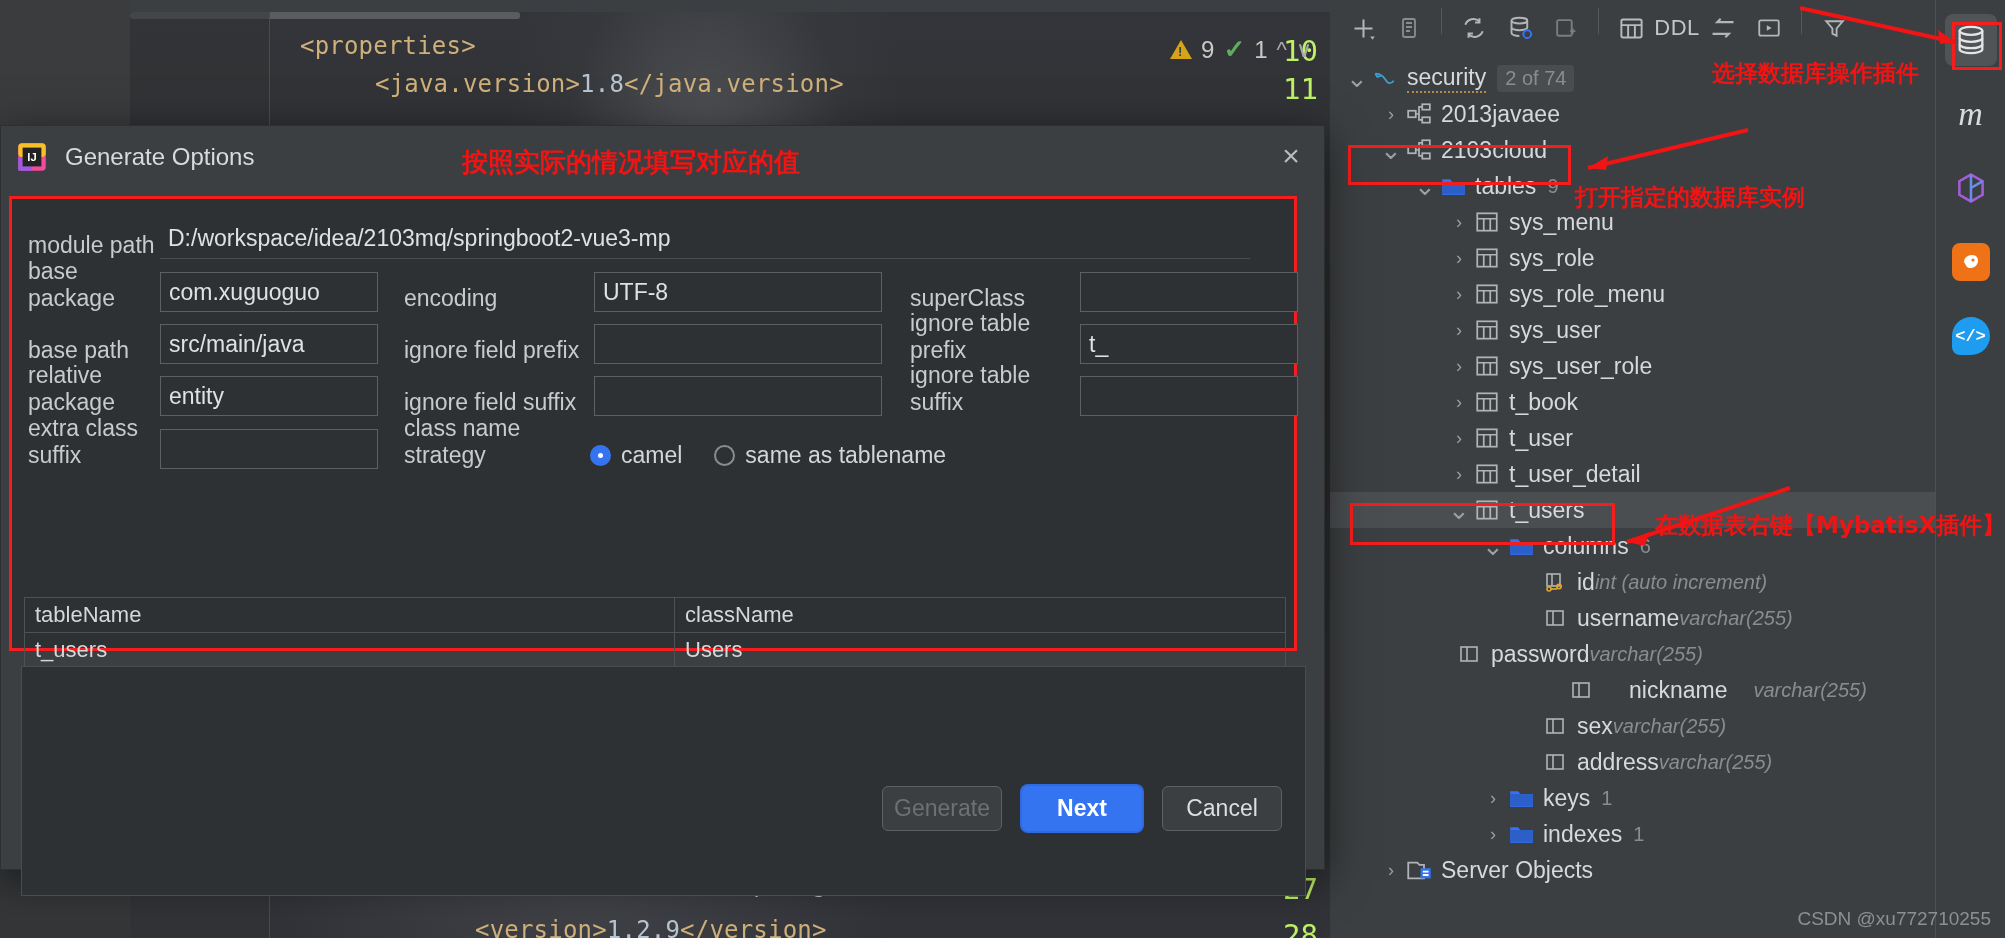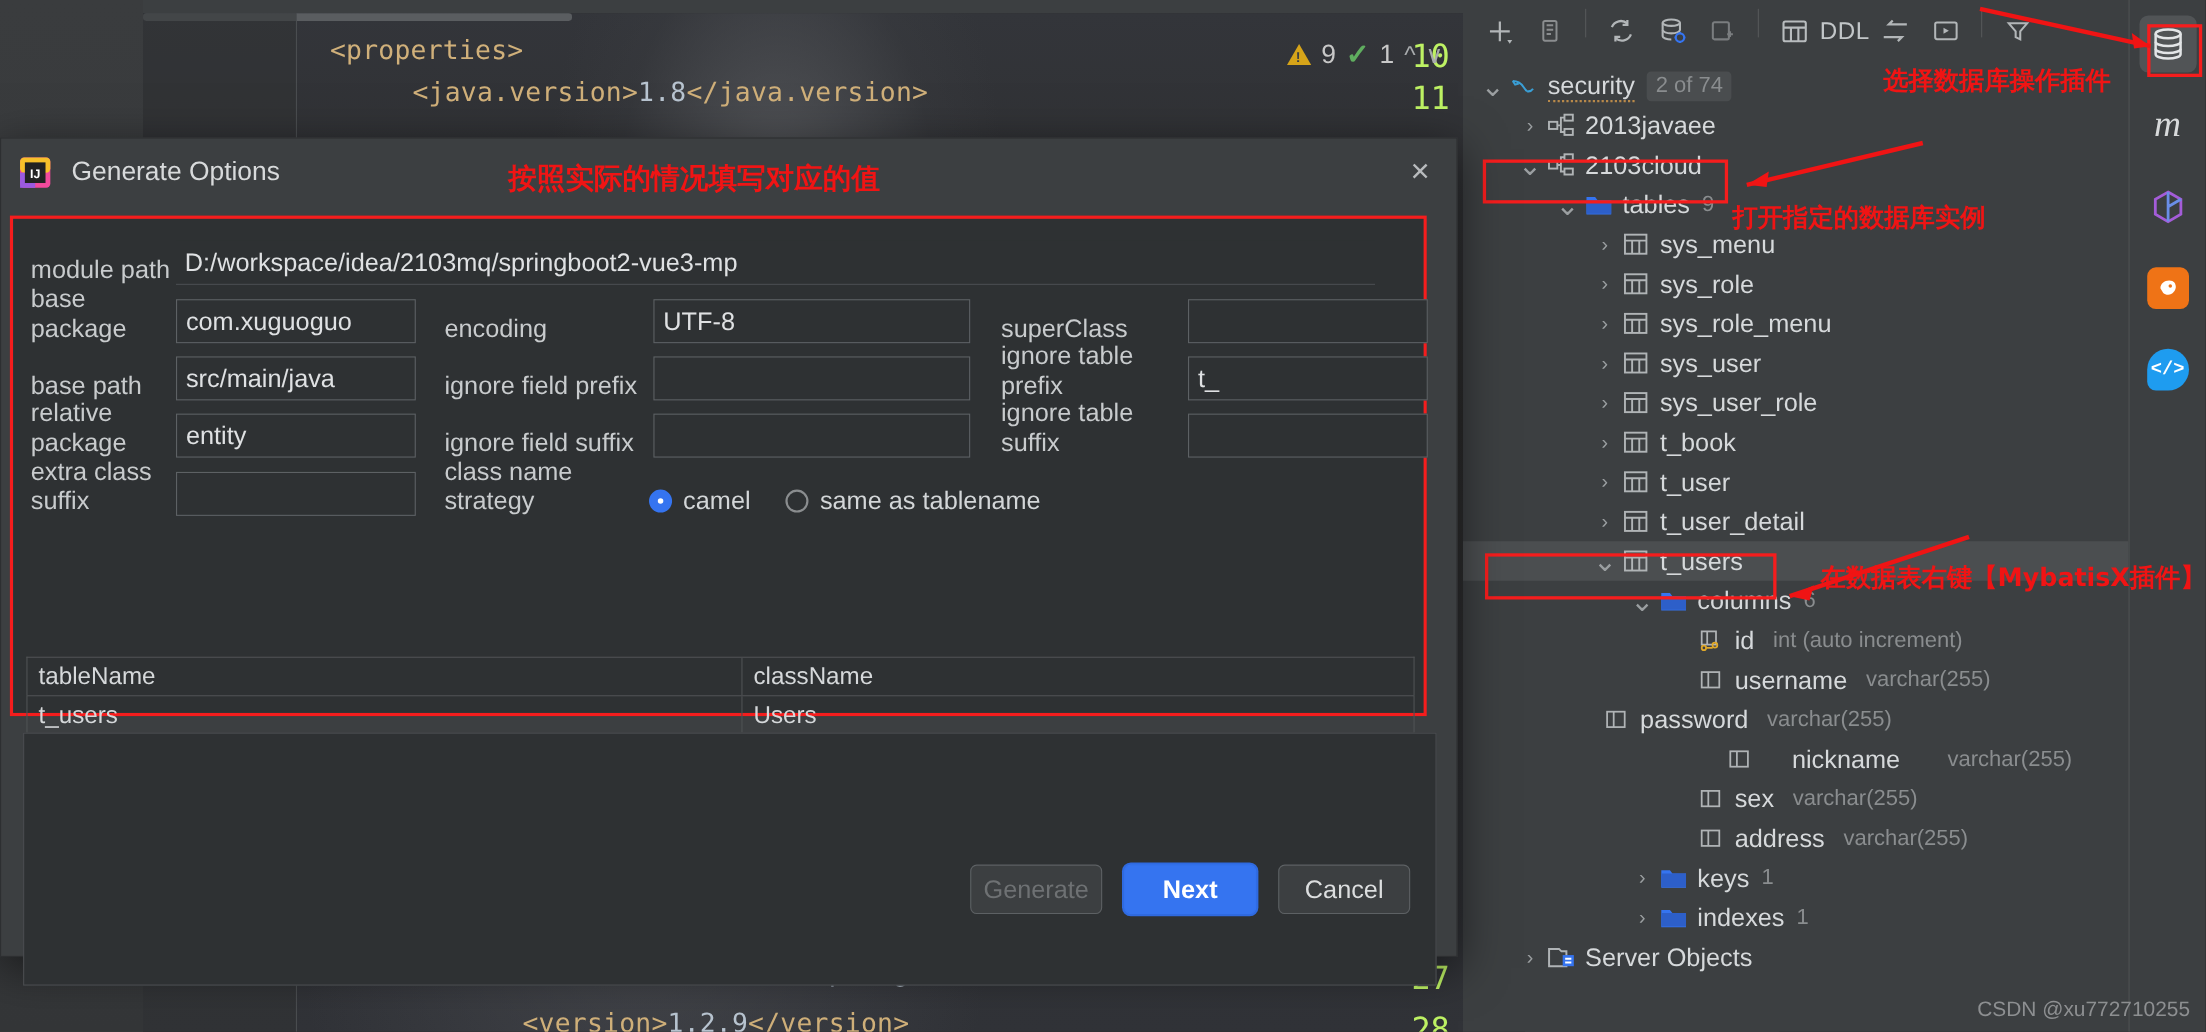--- a/index.html
+++ b/index.html
@@ -94,21 +94,21 @@
   }
   .tn {
     position: relative; height: 36px; display: flex; align-items: center;
     white-space: nowrap;
   }
   .tn.sel { background: #4b4e50; }
   .tw { width: 26px; display: inline-flex; justify-content: center; color: #9b9fa1; font-size: 18px; }
   .ticon { width: 30px; display: inline-flex; justify-content: center; align-items: center; margin-right: 7px; }
   .tlabel { color: #d6d9db; }
   .tbadge { color: #8a8d8f; font-size: 20px; margin-left: 11px; }
-  .ttype  { color: #8a8d8f; font-size: 20px; margin-left: 17px; }
+  .ttype  { color: #8a8d8f; font-size: 20px; margin-left: 0; font-style: italic; }
   .squiggle {
     border-bottom: 2px dotted #b8894a;
   }
 
   
   .rail {
     position: absolute; right: 0; top: 0; width: 70px; height: 938px;
     background: #3c3f41; border-left: 1px solid #4e5153;
     display: flex; flex-direction: column; align-items: center; padding-top: 14px; gap: 22px;
   }

